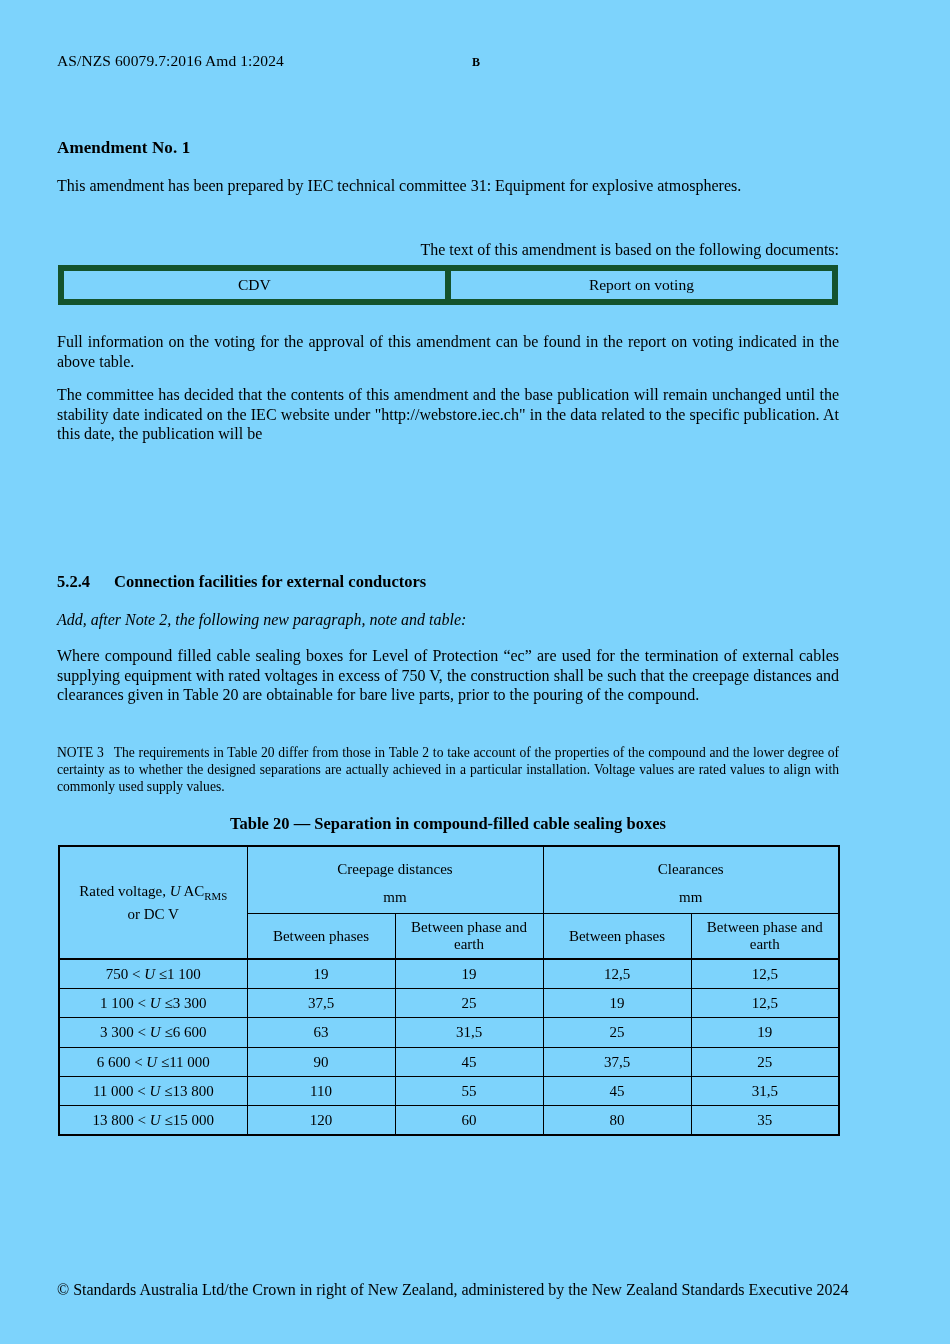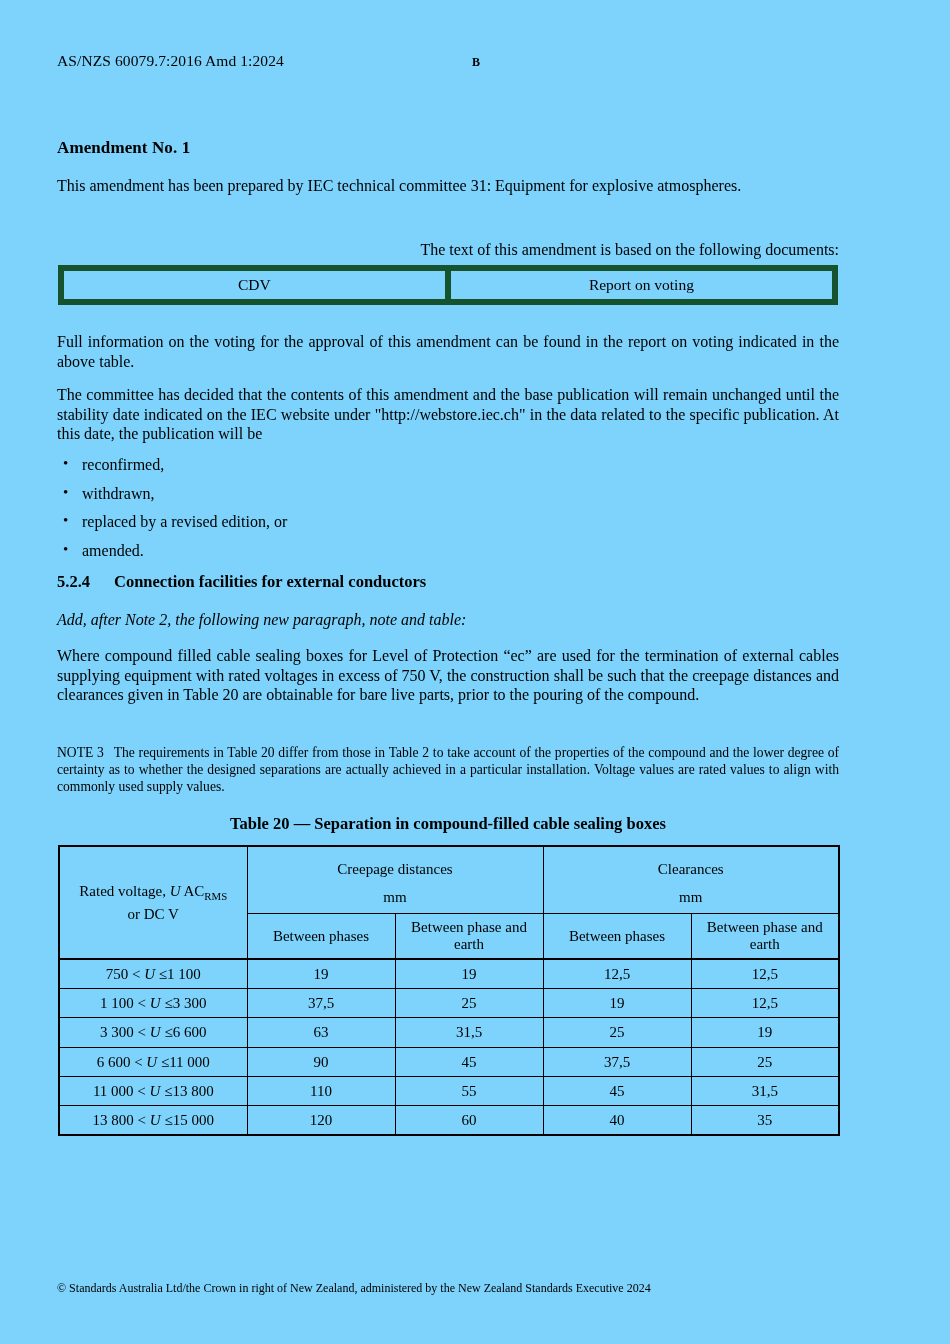--- a/index.html
+++ b/index.html
@@ -218,21 +218,21 @@
 
   var.ital { font-style: italic; }
   sub.rms  { font-size: 0.72em; }
 
   
   .footer {
     position: absolute;
     left: 57px;
     top: 1281px;
     width: 800px;
-    font-size: 12px;
+    font-size: 16px;
     white-space: nowrap;
   }
 </style>
 </head>
 <body>
 
 <div class="page">
 
   <div class="run-head">
     <div class="doc-ref">AS/NZS 60079.7:2016 Amd 1:2024</div>
@@ -253,26 +253,20 @@
           <td class="c2">Report on voting</td>
         </tr>
       </tbody>
     </table>
   </div>
 
   <div class="para" id="para-fullinfo">Full information on the voting for the approval of this amendment can be found in the report on voting indicated in the above table.</div>
 
   <div class="para" id="para-committee">The committee has decided that the contents of this amendment and the base publication will remain unchanged until the stability date indicated on the IEC website under "http://webstore.iec.ch" in the data related to the specific publication. At this date, the publication will be</div>
 
-  <ul class="bullets">
-    <li>reconfirmed,</li>
-    <li>withdrawn,</li>
-    <li>replaced by a revised edition, or</li>
-    <li>amended.</li>
-  </ul>
 
   <div class="clause-head">
     <span class="num">5.2.4</span><span>Connection facilities for external conductors</span>
   </div>
 
   <div class="para-italic">Add, after Note 2, the following new paragraph, note and table:</div>
 
   <div class="para" id="para-where">Where compound filled cable sealing boxes for Level of Protection “ec” are used for the termination of external cables supplying equipment with rated voltages in excess of 750 V, the construction shall be such that the creepage distances and clearances given in Table 20 are obtainable for bare live parts, prior to the pouring of the compound.</div>
 
   <div class="note">
@@ -346,21 +340,21 @@
             <td class="data"><span>11 000</span> &lt; <var class="ital">U</var> ≤<span>13 800</span></td>
             <td class="data">110</td>
             <td class="data">55</td>
             <td class="data">45</td>
             <td class="data">31,5</td>
           </tr>
           <tr>
             <td class="data"><span>13 800</span> &lt; <var class="ital">U</var> ≤<span>15 000</span></td>
             <td class="data">120</td>
             <td class="data">60</td>
-            <td class="data">40</td>
+            <td class="data">80</td>
             <td class="data">35</td>
           </tr>
         </tbody>
     </table>
   </div>
 
   <div class="footer">© Standards Australia Ltd/the Crown in right of New Zealand, administered by the New Zealand Standards Executive 2024</div>
 
 </div>
 

